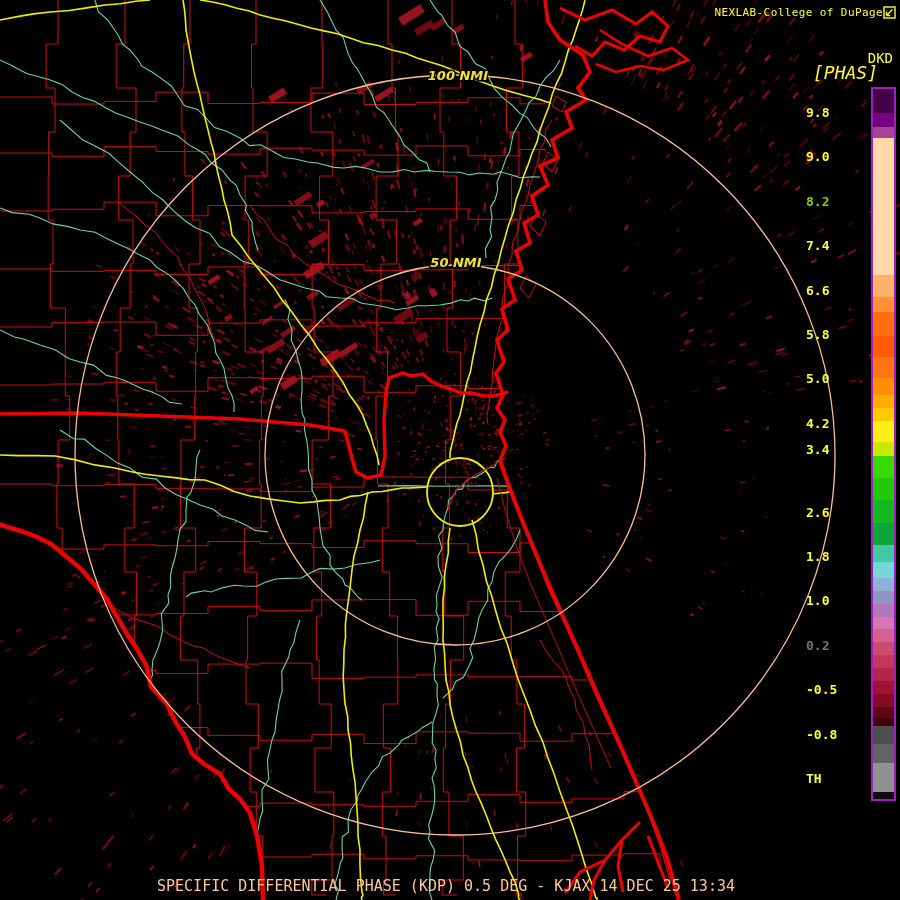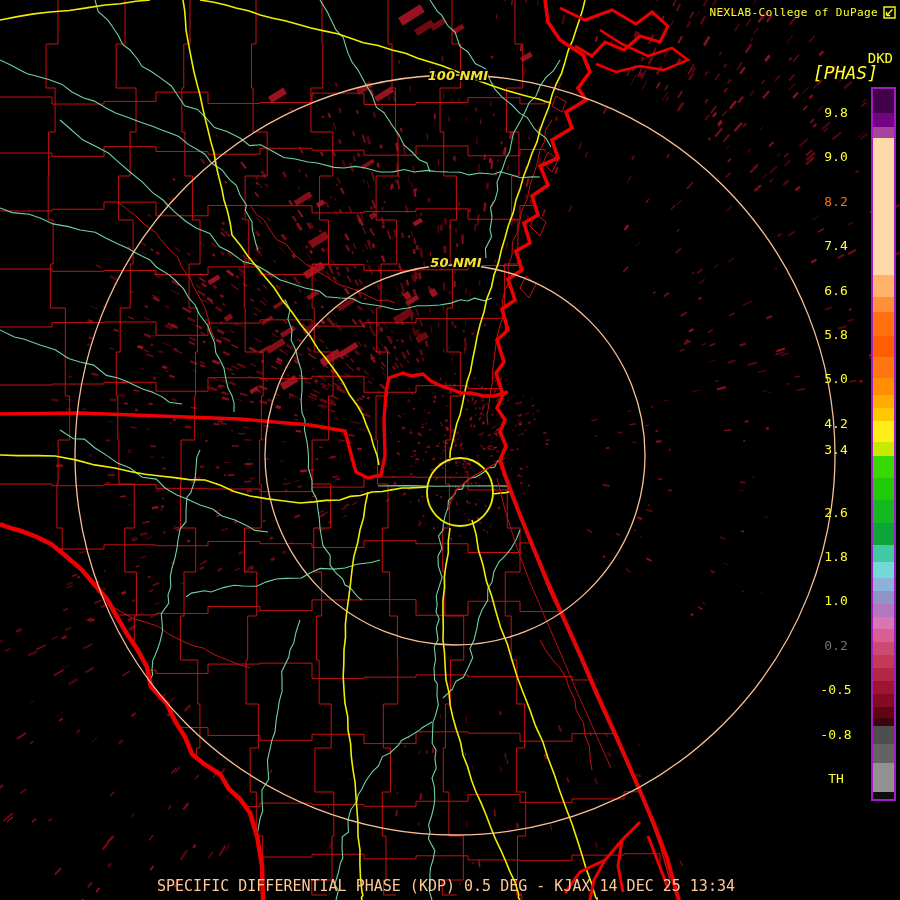--- a/index.html
+++ b/index.html
@@ -1,28 +1,28 @@
 <!DOCTYPE html>
 <html><head>
 <meta charset="utf-8">
 <style>
   html,body{margin:0;padding:0;background:#000;}
   .screen{position:relative;width:900px;height:900px;background:#000;overflow:hidden;
           font-family:"DejaVu Sans Mono",monospace;}
   svg#map{position:absolute;left:0;top:0;}
   .hud{position:absolute;color:#ffff2e;white-space:pre;}
-  .brand{top:6px;right:4px;font-size:11px;letter-spacing:.4px;display:flex;align-items:center;gap:5px;}
+  .brand{top:6px;right:4px;font-size:11px;letter-spacing:.4px;display:flex;align-items:center;}
   .dkd{top:50px;right:7px;font-size:14px;}
   .phas{top:62px;right:22px;font-size:18px;font-style:italic;}
   .cbwrap{position:absolute;left:871px;top:87px;width:25px;height:714px;
           border:2px solid #a21cc4;box-sizing:border-box;background:#000;display:flex;flex-direction:column;}
   .cbwrap div{width:100%;}
   .cblabels{position:absolute;left:806px;top:0;width:60px;height:900px;pointer-events:none;}
-  .cblab{position:absolute;right:0;width:60px;text-align:center;font-size:13px;line-height:16px;
-         color:#ffff2e;font-family:"DejaVu Sans Mono",monospace;white-space:pre;}
+  .cblab{position:absolute;right:0;width:60px;text-align:left;font-size:13px;line-height:16px;
+         color:#ffff2e;font-family:"DejaVu Sans Mono",monospace;white-space:pre;font-weight:bold;}
   .footer{left:157px;top:877px;font-size:15px;color:#ffc897;letter-spacing:0;}
   .ringlab{font:italic bold 13px "DejaVu Sans",sans-serif;fill:#f6e42a;paint-order:stroke;stroke:#000;stroke-width:3px;}
 </style>
 </head>
 <body>
 
 <div class="screen">
 
   <svg id="map" width="900" height="900" viewBox="0 0 900 900">
     <defs>
@@ -1738,21 +1738,21 @@
       <div style="height: 11px; background: rgb(95, 6, 19);"></div>
       <div style="height: 8px; background: rgb(59, 5, 11);"></div>
       <div style="height: 18px; background: rgb(78, 78, 78);"></div>
       <div style="height: 19px; background: rgb(99, 99, 99);"></div>
       <div style="height: 29px; background: rgb(145, 145, 145);"></div>
       <div style="height: 7px; background: rgb(13, 13, 13);"></div>
     </div>
   <div class="cblabels" id="cblabels">
       <div class="cblab" style="top: 105px; color: rgb(255, 255, 46);">9.8</div>
       <div class="cblab" style="top: 149.4px; color: rgb(255, 255, 46);">9.0</div>
-      <div class="cblab" style="top: 193.8px; color: #f97316;">8.2</div>
+      <div class="cblab" style="top: 193.8px; color: #84cc16;">8.2</div>
       <div class="cblab" style="top: 238.2px; color: rgb(255, 255, 46);">7.4</div>
       <div class="cblab" style="top: 282.6px; color: rgb(255, 255, 46);">6.6</div>
       <div class="cblab" style="top: 327px; color: rgb(255, 255, 46);">5.8</div>
       <div class="cblab" style="top: 371.4px; color: rgb(255, 255, 46);">5.0</div>
       <div class="cblab" style="top: 415.8px; color: rgb(255, 255, 46);">4.2</div>
       <div class="cblab" style="top: 442px; color: rgb(255, 255, 46);">3.4</div>
       <div class="cblab" style="top: 504.6px; color: rgb(255, 255, 46);">2.6</div>
       <div class="cblab" style="top: 549px; color: rgb(255, 255, 46);">1.8</div>
       <div class="cblab" style="top: 593.4px; color: rgb(255, 255, 46);">1.0</div>
       <div class="cblab" style="top: 637.8px; color: #737373;">0.2</div>

